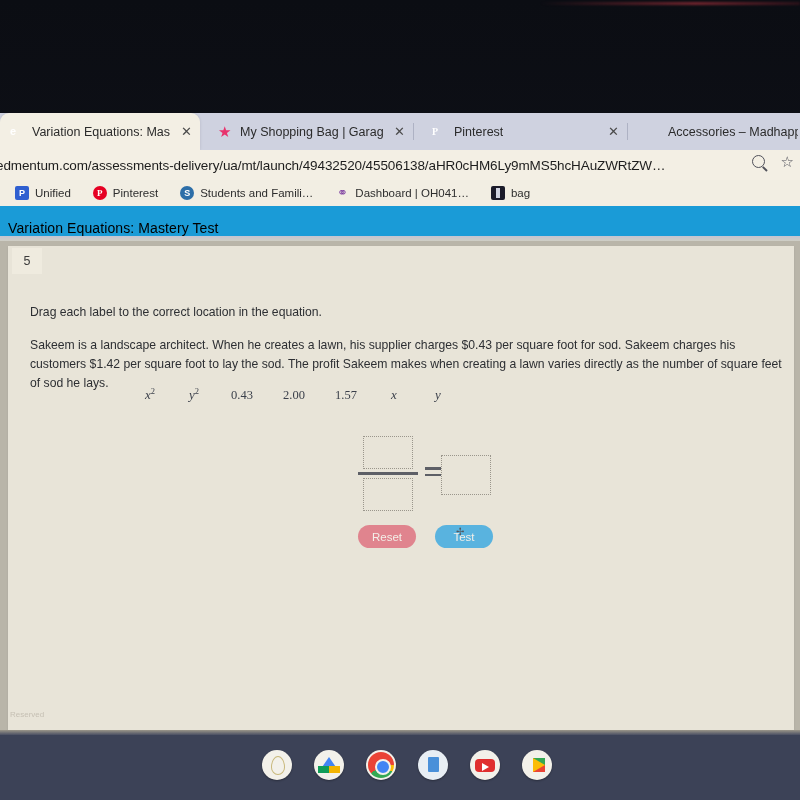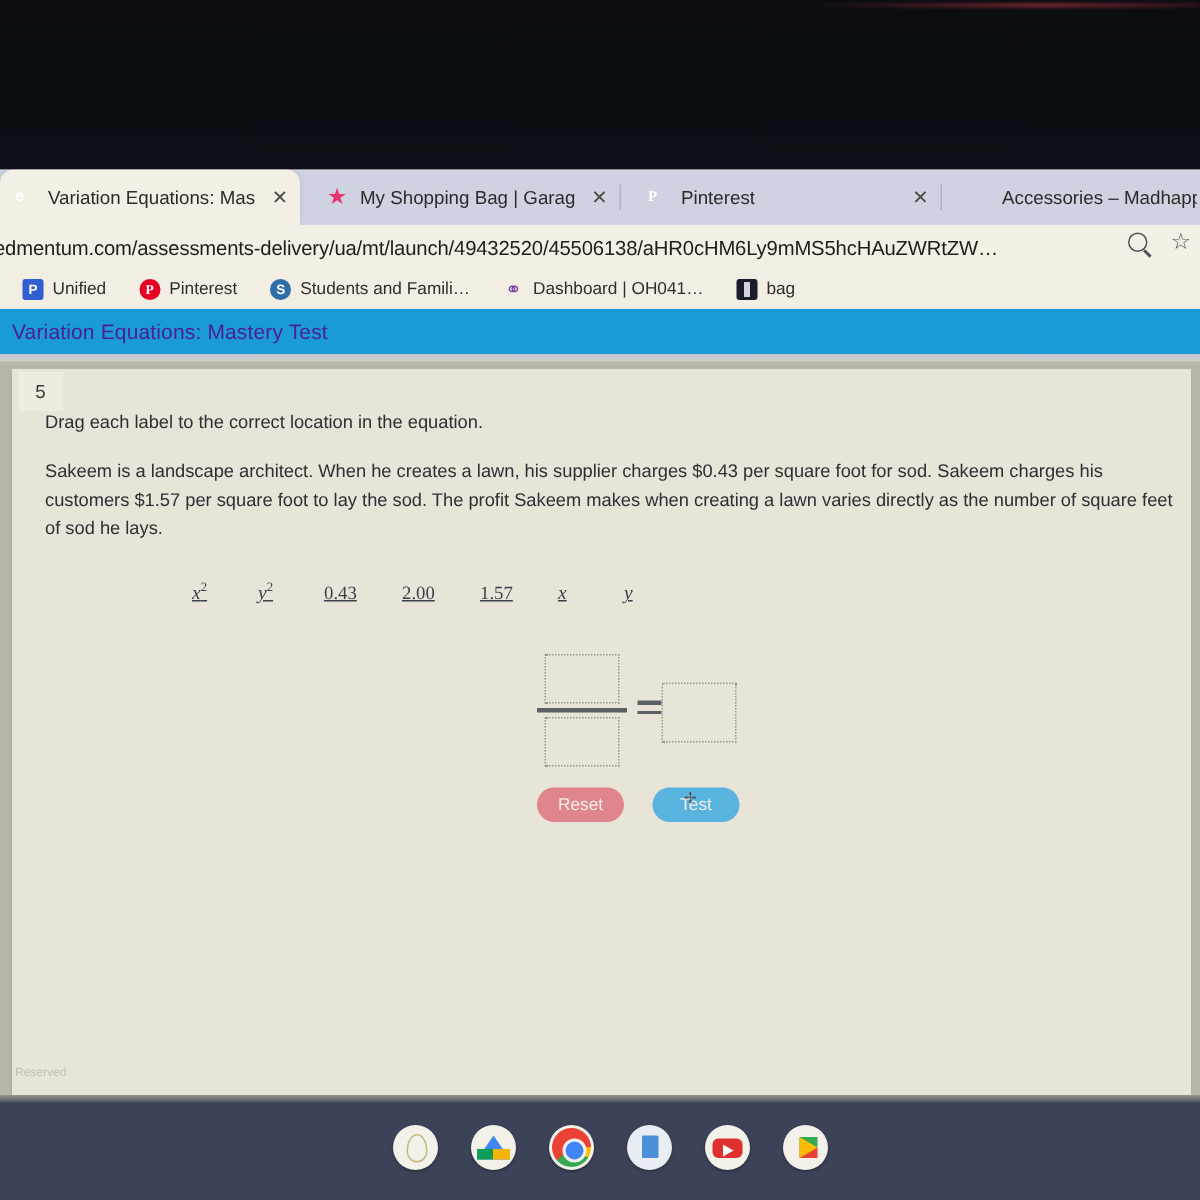--- a/index.html
+++ b/index.html
@@ -84,46 +84,46 @@
   .bmi-pin { background:#e60023; border-radius:50%; }
   .bmi-pin::after{content:"P";position:absolute;inset:0;color:#fff;font-size:9px;font-weight:bold;text-align:center;line-height:14px;font-family:"Liberation Serif",serif;}
   .bmi-globe { background:#2d6ea8; border-radius:50%; }
   .bmi-globe::after{content:"S";position:absolute;inset:0;color:#fff;font-size:9px;font-weight:bold;text-align:center;line-height:14px;}
   .bmi-bulb { color:#7d3fa0; font-size:13px; line-height:14px; text-align:center; }
   .bmi-bag { background:#1b1b2a; border-radius:2px; position:relative; }
   .bmi-bag::after{content:"";position:absolute;left:5px;top:2px;width:4px;height:10px;background:#cfd2e0;}
   
   .page { position:relative; height:524px; background:#b9b5a9; }
   .plenum-bar {
-    height:30px; background:#1a9bd7; color:#4c1d95;
-    display:flex; align-items:center; padding-left:8px;
+    height:30px; background:#1a9bd7; color:#000000;
+    display:flex; align-items:flex-end; padding-left:8px;
     font-size:14px; letter-spacing:.1px;
   }
   .underbar { height:5px; background:linear-gradient(180deg,#c3c4d2,#cfcec4); }
   .card {
     position:absolute; left:8px; top:40px; width:786px; height:484px;
     background:#e8e4d8;
     box-shadow: 0 1px 2px rgba(0,0,0,.08);
   }
   .qnum {
     position:absolute; left:4px; top:2px; width:30px; height:26px;
     background:#efebdf; color:#3b3b3b;
     font-size:12.5px; display:flex; align-items:center; justify-content:center;
   }
-  .qbody { position:absolute; left:22px; top:28px; width:760px; color:#2d2f33; }
+  .qbody { position:absolute; left:22px; top:59px; width:760px; color:#2d2f33; }
   .instr { font-size:12.2px; margin-bottom:17px; }
   .para { font-size:12.2px; line-height:1.55; margin-bottom:15px; }
   
   .labels {
     position:absolute; left:120px; top:140px; width:360px;
     display:flex; align-items:baseline;
   }
   .lbl {
     color:#3a3f4a; font-family:"Liberation Serif", serif;
-    font-size:12.5px; white-space:nowrap;text-decoration:underline;
+    text-align:center; font-size:12.5px; white-space:nowrap;
   }
   .lbl.math { font-style:italic; font-size:13px; }
   .lbl sup { font-size:8.5px; font-style:normal; }
   
   .equation { position:absolute; left:345px; top:190px; width:240px; height:80px; }
   .frac { position:absolute; left:8px; top:0; width:54px; }
   .dropbox {
     border:1.5px dotted #9a968c; background:transparent;
   }
   .frac .num { width:50px; height:33px; margin:0 auto; }
@@ -256,21 +256,21 @@
       <div class="plenum-bar">
         <span>Variation Equations: Mastery Test</span>
       </div>
       <div class="underbar"></div>
 
       <div class="card">
         <div class="qnum">5</div>
 
         <div class="qbody">
           <div class="instr">Drag each label to the correct location in the equation.</div>
-          <div class="para">Sakeem is a landscape architect. When he creates a lawn, his supplier charges $0.43 per square foot for sod. Sakeem charges his customers $1.57 per square foot to lay the sod. The profit Sakeem makes when creating a lawn varies directly as the number of square feet of sod he lays.</div>
+          <div class="para">Sakeem is a landscape architect. When he creates a lawn, his supplier charges $0.43 per square foot for sod. Sakeem charges his customers $1.42 per square foot to lay the sod. The profit Sakeem makes when creating a lawn varies directly as the number of square feet of sod he lays.</div>
         </div>
 
         <div class="labels">
           <span class="lbl math" style="width:44px;"><span>x</span><sup>2</sup></span>
           <span class="lbl math" style="width:44px;"><span>y</span><sup>2</sup></span>
           <span class="lbl" style="width:52px;">0.43</span>
           <span class="lbl" style="width:52px;">2.00</span>
           <span class="lbl" style="width:52px;">1.57</span>
           <span class="lbl math" style="width:44px;">x</span>
           <span class="lbl math" style="width:44px;">y</span>

